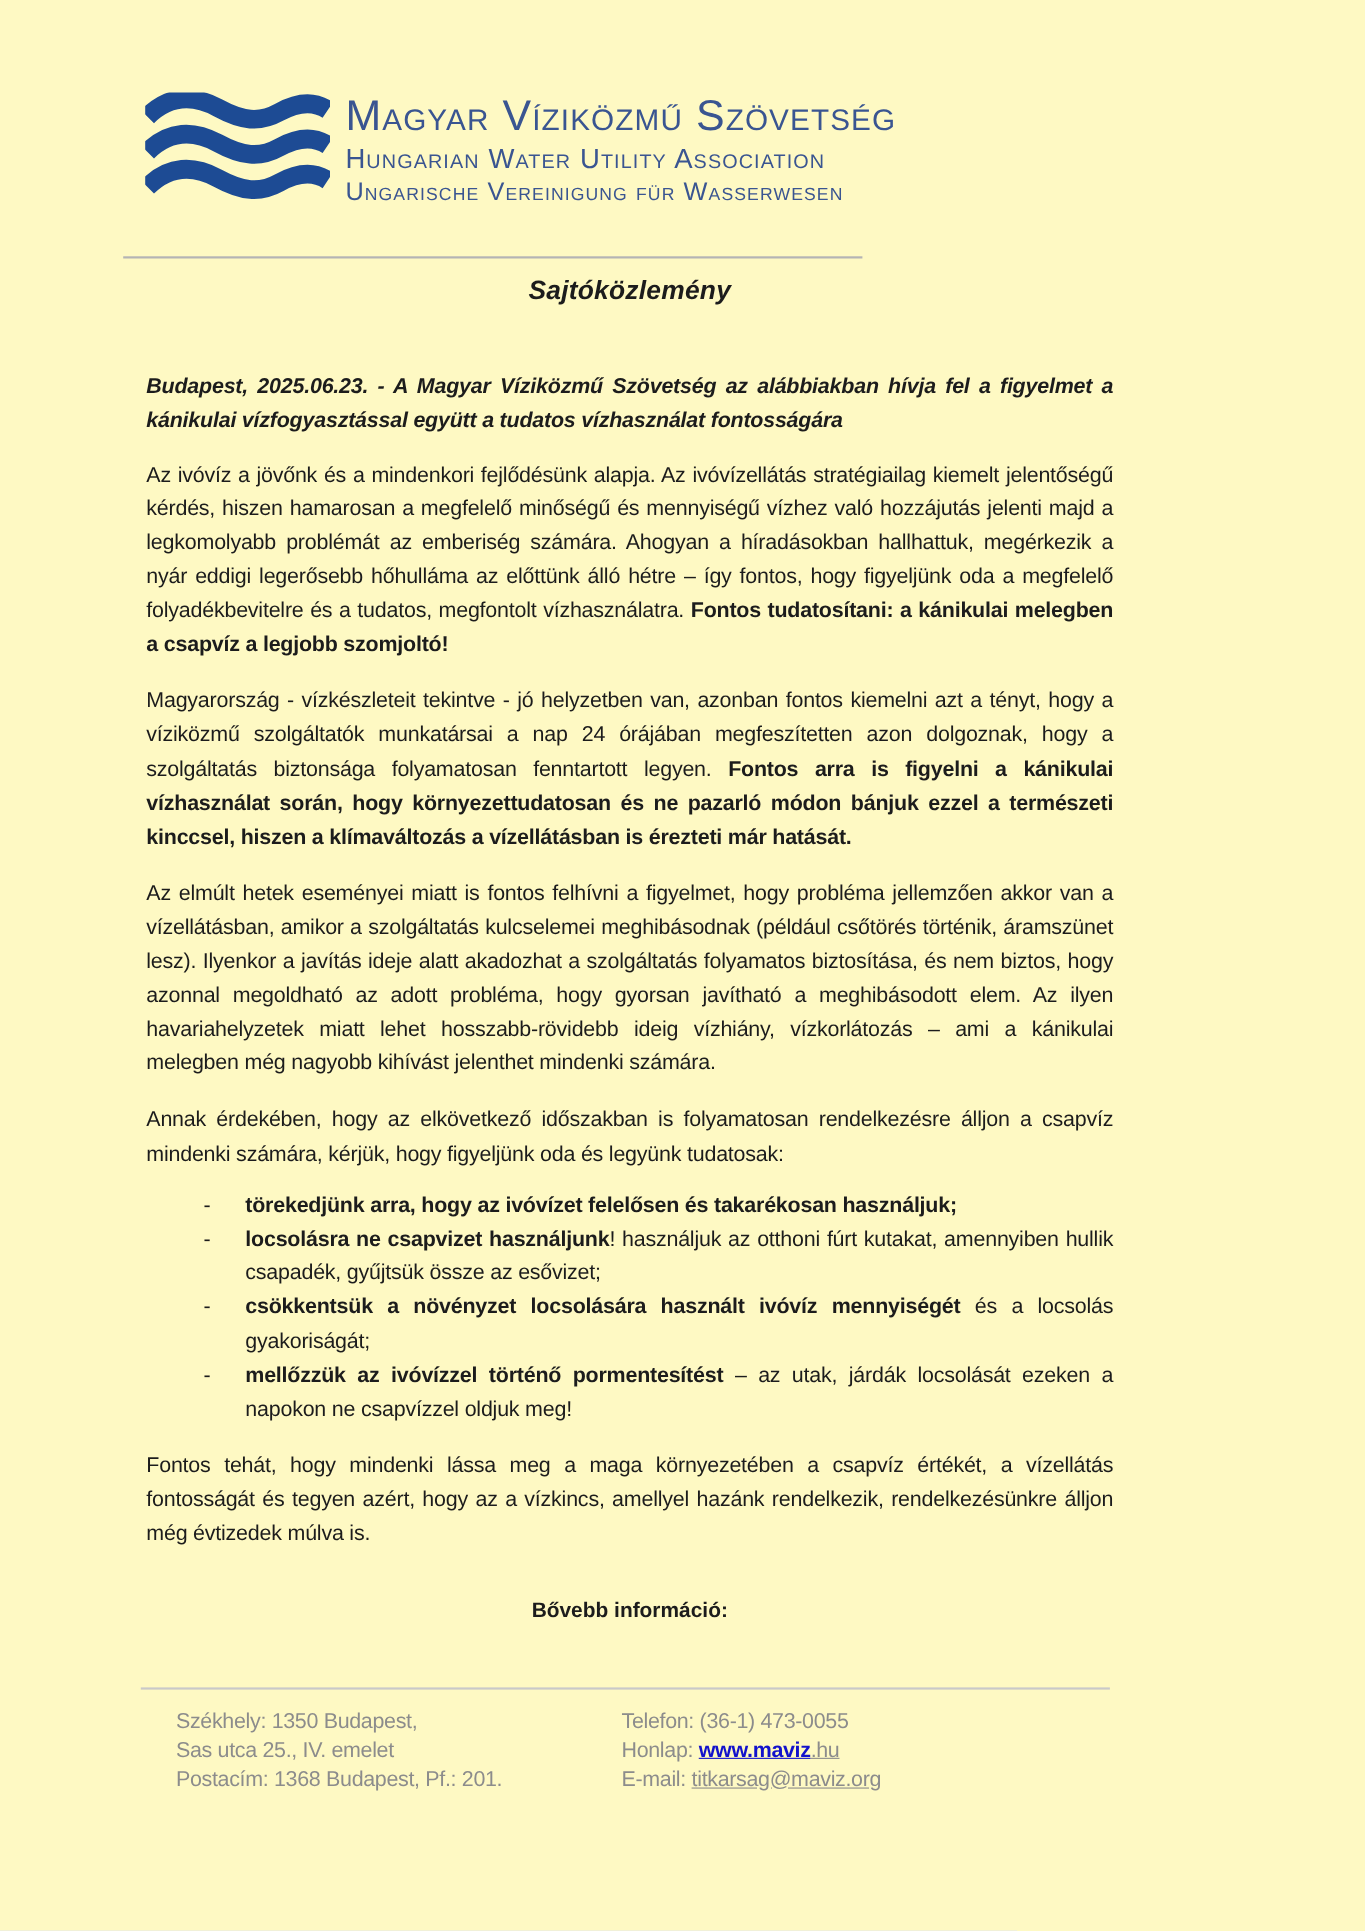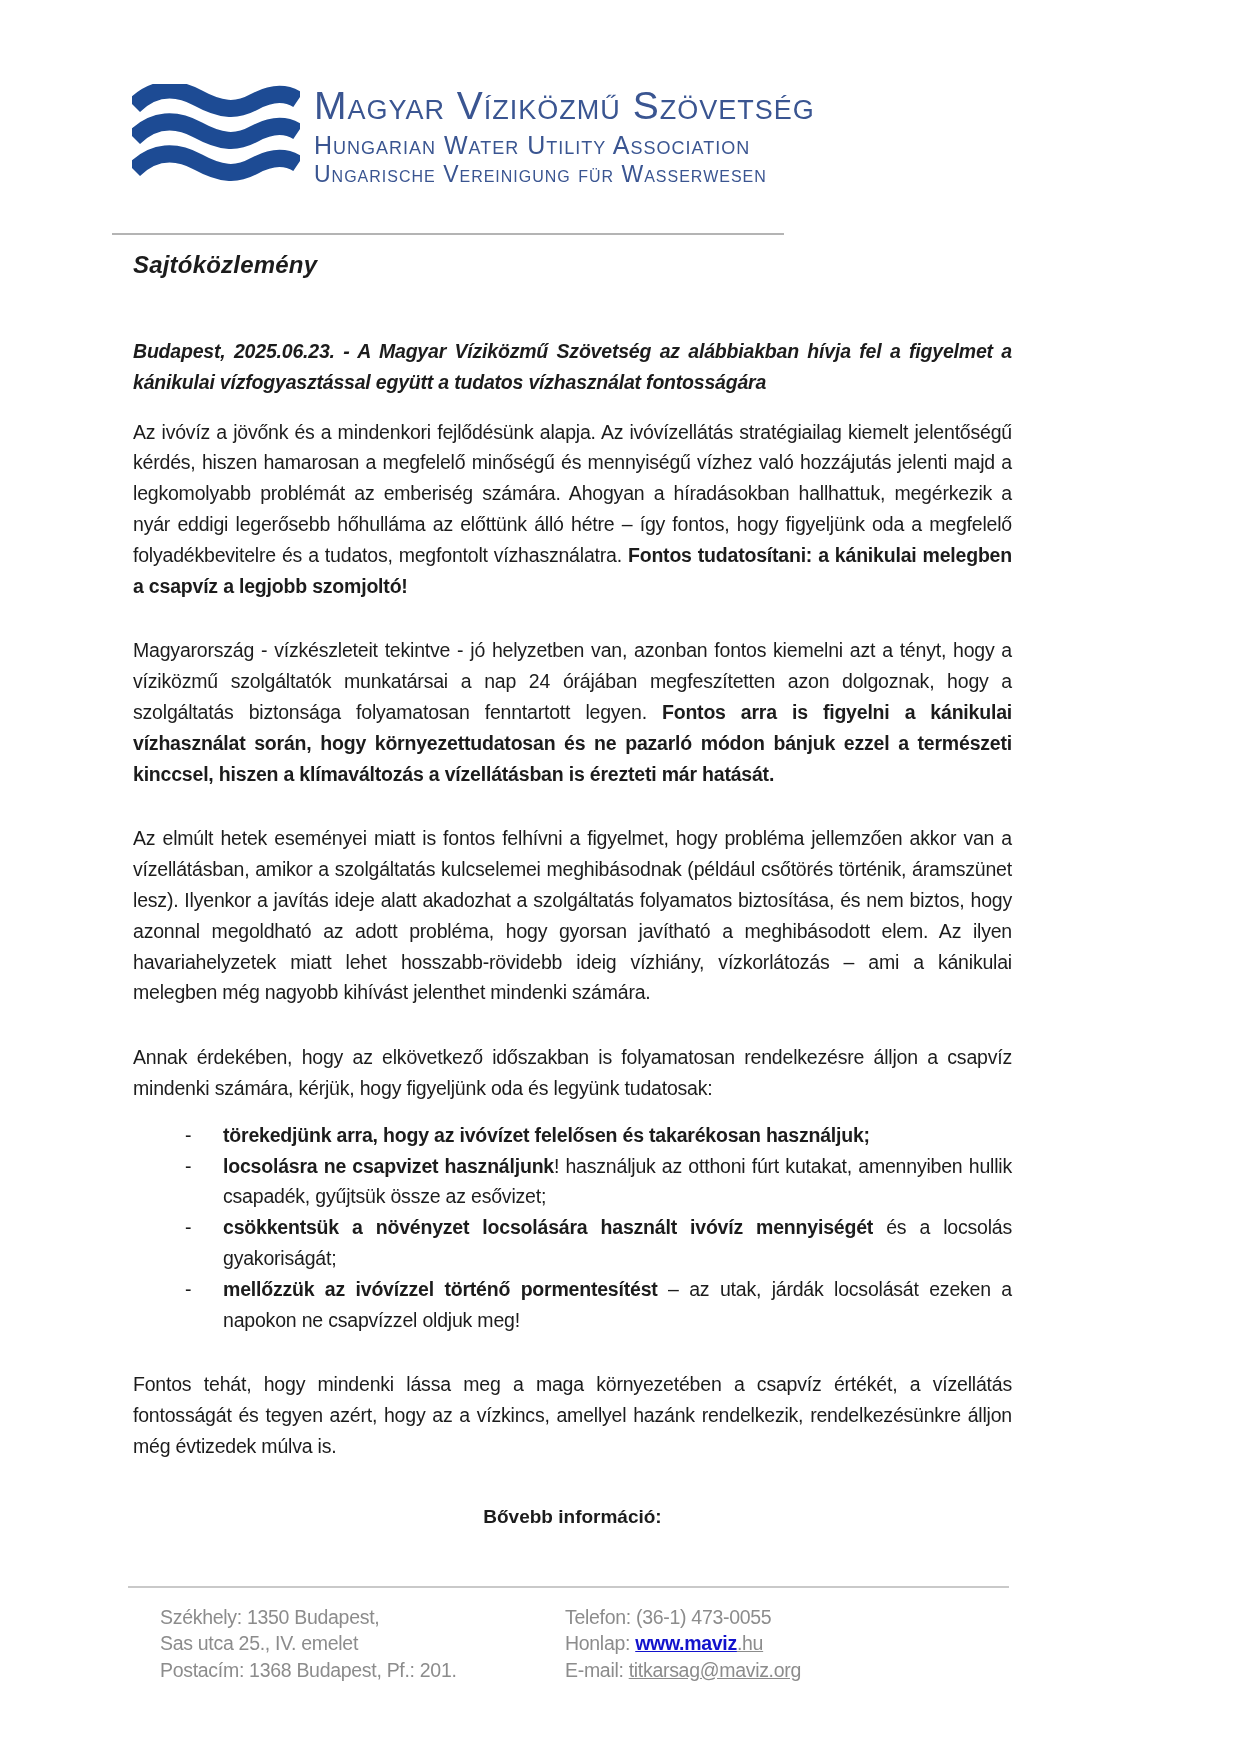--- a/index.html
+++ b/index.html
@@ -1,20 +1,20 @@
 <!DOCTYPE html>
 <html lang="hu"><head>
 <meta charset="utf-8">
 <style>
   html,body { margin:0; padding:0; background:#e8e8e8; }
   .page {
     position:relative;
     width:1241px; height:1755px;
     margin:0 auto;
-    background:#ffffff;
+    background:#fef9c3;
     font-family:"Liberation Sans", sans-serif;
     color:#1c1c1c;
     overflow:hidden;
   }
   .content { width:879px; margin-left:133px; }
 
   
   .logo-row { display:flex; align-items:flex-start; padding-top:84px; margin-left:132px; }
   .logo-waves { width:168px; height:103px; flex:0 0 auto; }
   .logo-text { margin-left:14px; color:#3a5591; font-variant:small-caps; line-height:1; }
@@ -23,34 +23,34 @@
   .logo-line3 { font-size:23px; letter-spacing:1px; margin-top:5px; }
 
   .header-divider {
     width:672px; margin:46px 0 0 112px;
     border:none; border-top:2px solid #b4b4b4; height:0;
   }
 
   
   .doc-title {
     margin-top:16px;
-    text-align:left;
+    text-align:center;
     font-size:24px; font-weight:700; font-style:italic;
     letter-spacing:0.2px;
   }
 
   
   .para {
     font-size:19.5px; line-height:30.8px;
     text-align:justify;
     letter-spacing:-0.2px;
     margin:19px 0 0 0;
   }
   .para.intro { margin-top:57px; font-weight:700;font-style:italic; }
-  .para.spaced { margin-top:34px; }
+  .para.spaced { margin-top:21px; }
 
   .bullet-list { margin-top:16px; }
   .bullet-item { display:flex; font-size:19.5px; line-height:30.8px; letter-spacing:-0.2px; }
   .bullet-dash { flex:0 0 38px; margin-left:52px; }
   .bullet-text { flex:1; text-align:justify; }
 
   .more-info-heading {
     margin-top:44px;
     text-align:center;
     font-size:19px; font-weight:700;

